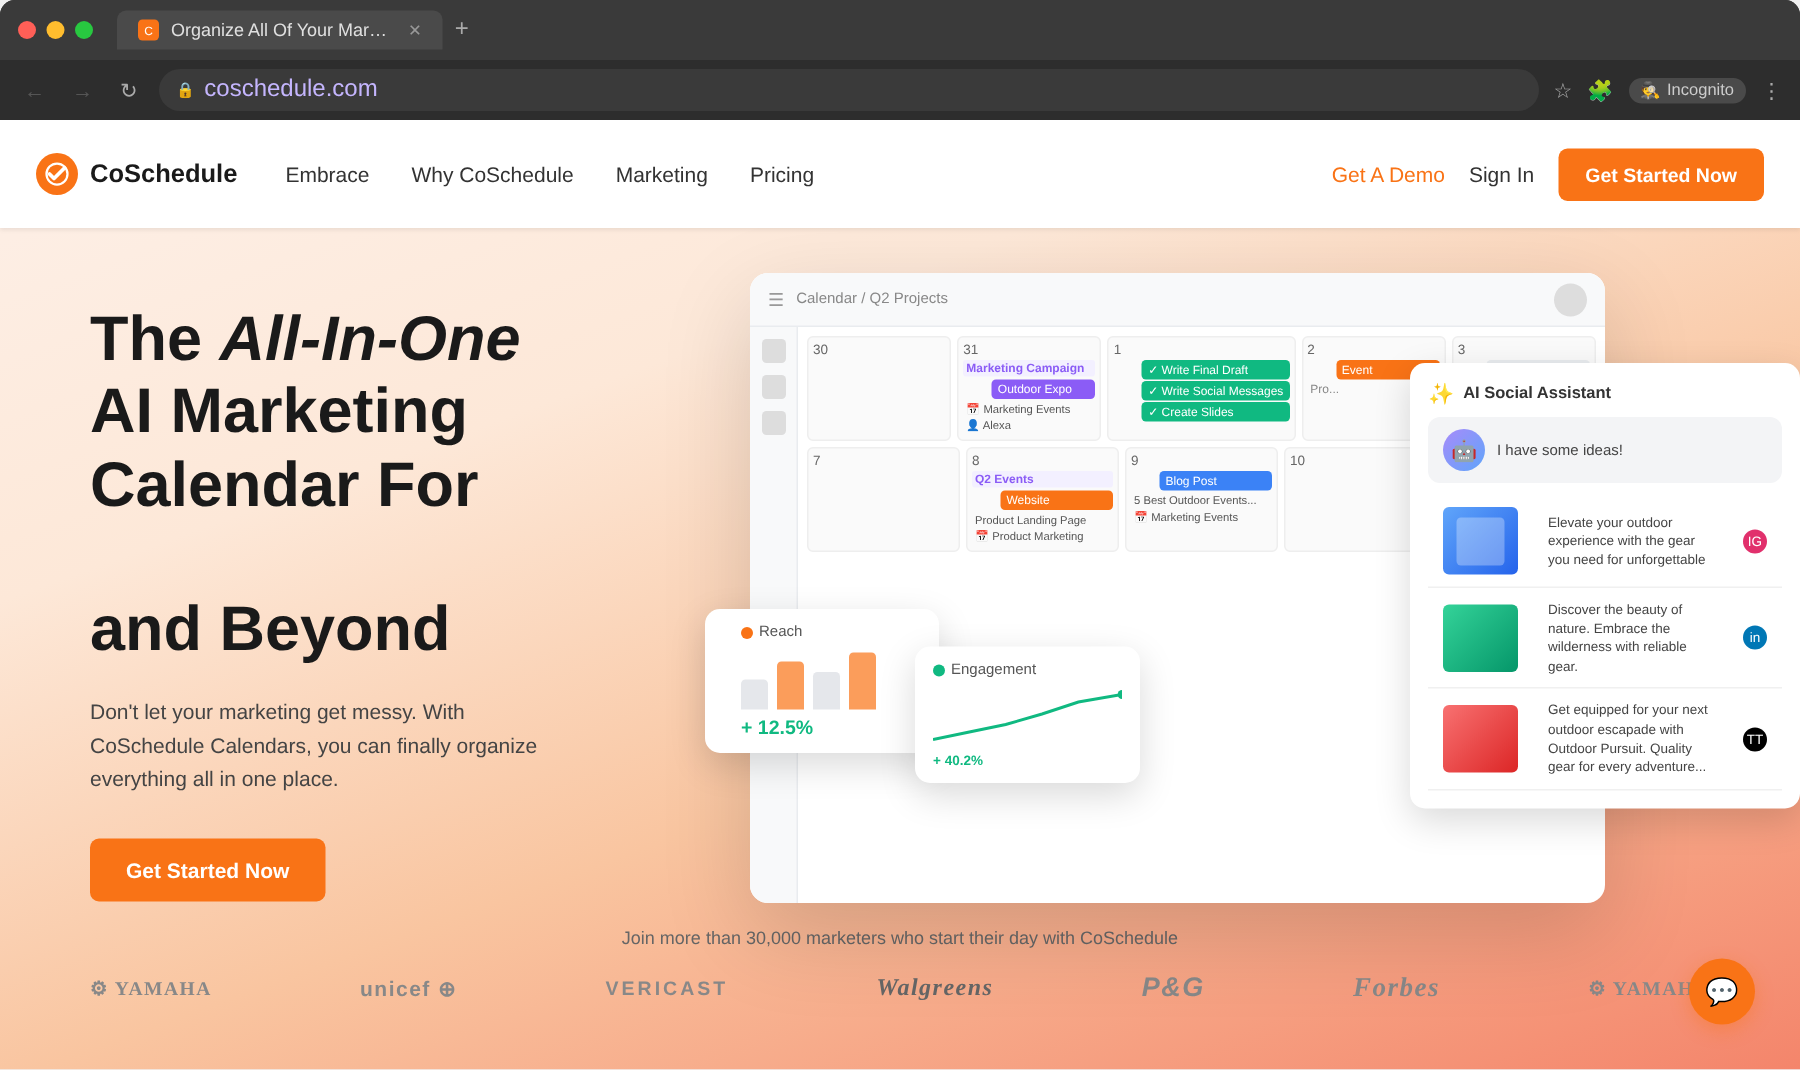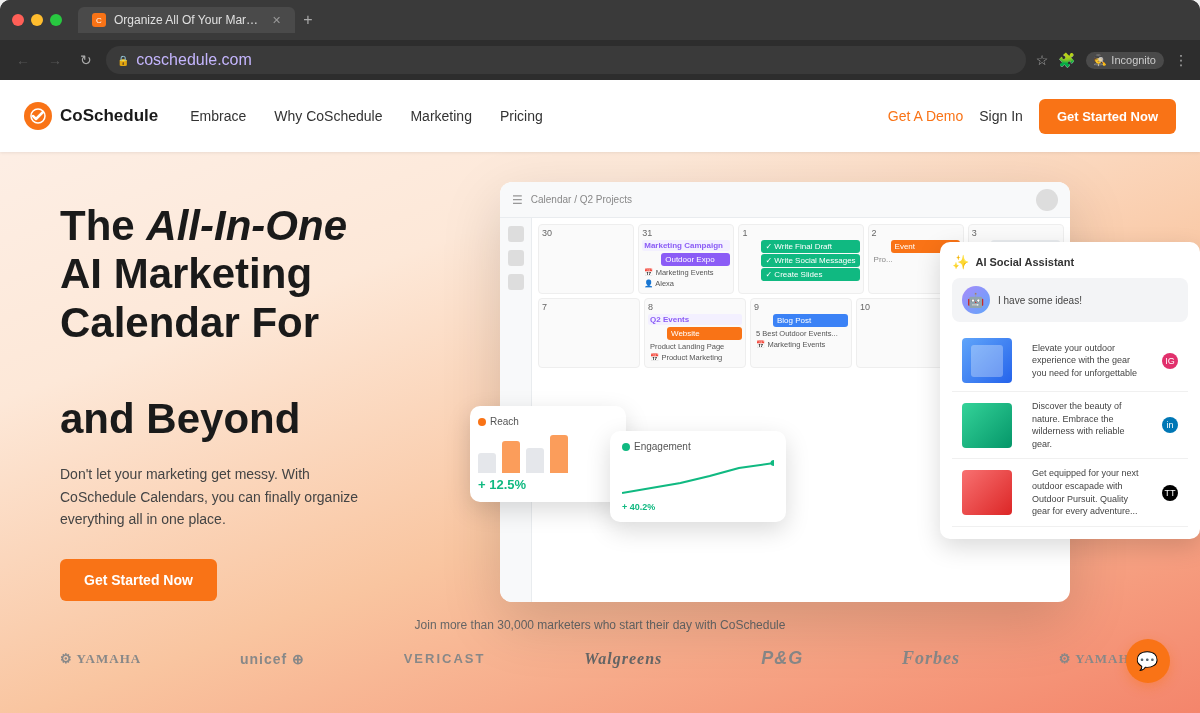--- a/index.html
+++ b/index.html
@@ -96,29 +96,29 @@
     .social-thumb.outdoor { background: linear-gradient(135deg, #60a5fa, #2563eb); }
     .social-thumb.nature { background: linear-gradient(135deg, #34d399, #059669); }
     .social-thumb.gear { background: linear-gradient(135deg, #f87171, #dc2626); }
     .social-post-text { font-size: 9px; color: #444; line-height: 1.4; flex: 1; }
     .social-platform-icon { width: 16px; height: 16px; border-radius: 50%; flex-shrink: 0; display: flex; align-items: center; justify-content: center; font-size: 9px; color: white; }
     .platform-ig { background: #e1306c; }
     .platform-li { background: #0077b5; }
     .platform-tt { background: #000; }
 
     
-    .reach-card { left: -30px; bottom: 100px; width: 156px; padding: 10px 8px; }
+    .reach-card { left: -30px; bottom: 100px; width: 156px; padding: 10px 24px; }
     .reach-title { font-size: 10px; color: #555; margin-bottom: 6px; display: flex; align-items: center; gap: 4px; }
     .reach-dot { width: 8px; height: 8px; border-radius: 50%; background: #f97316; }
     .reach-bars { display: flex; align-items: flex-end; gap: 6px; height: 40px; margin-bottom: 4px; }
     .reach-bar { width: 18px; background: #e5e7eb; border-radius: 3px 3px 0 0; }
     .reach-bar.active { background: #f97316; opacity: 0.7; }
     .reach-stat { font-size: 13px; color: #10b981; font-weight: 600; }
 
-    .engagement-card { left: 110px; bottom: 80px; width: 176px; padding: 10px 12px; }
+    .engagement-card { left: 110px; bottom: 80px; width: 150px; padding: 10px 12px; }
     .eng-title { font-size: 10px; color: #555; margin-bottom: 6px; display: flex; align-items: center; gap: 4px; }
     .eng-dot { width: 8px; height: 8px; border-radius: 50%; background: #10b981; }
     .eng-line { height: 40px; position: relative; margin-bottom: 4px; }
     .eng-svg { width: 100%; height: 100%; }
     .eng-stat { font-size: 9px; color: #10b981; font-weight: 600; }
 
     
     .brands-section { padding: 16px 60px 0; }
     .brands-tagline { text-align: center; font-size: 12px; color: #666; margin-bottom: 16px; }
     .brands-row { display: flex; align-items: center; justify-content: space-between; gap: 20px; }

